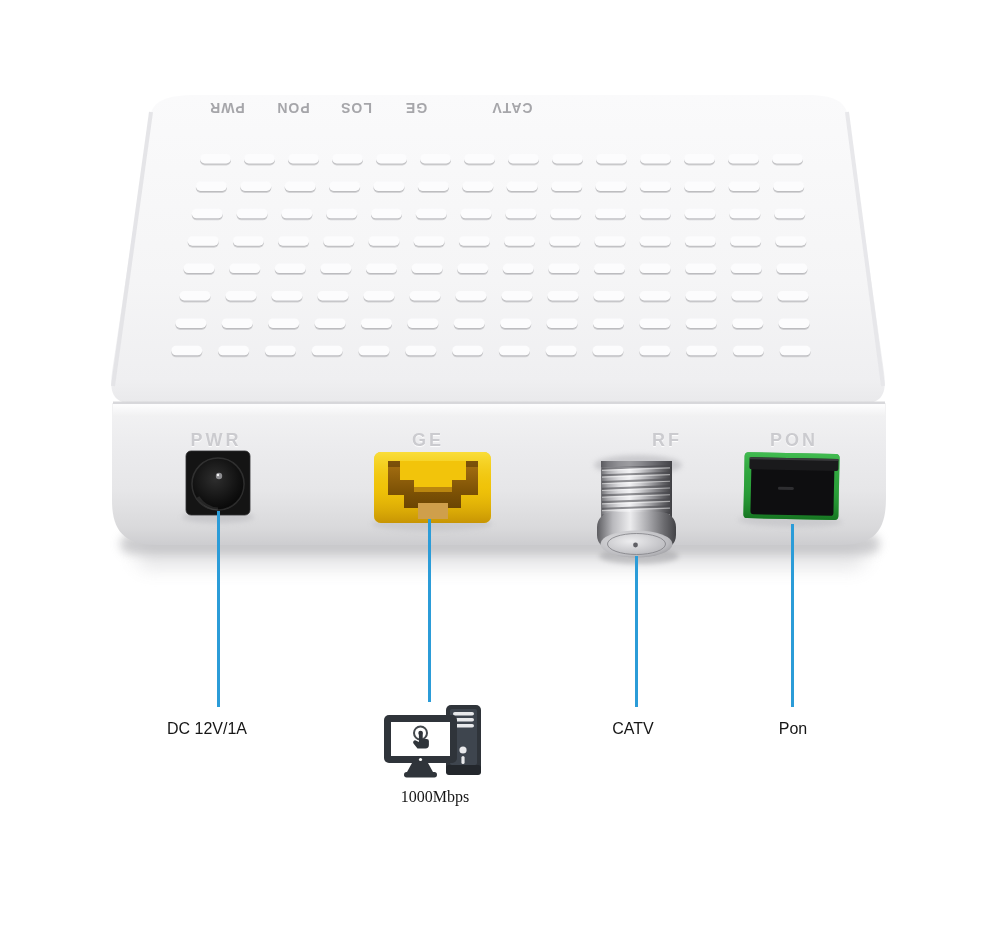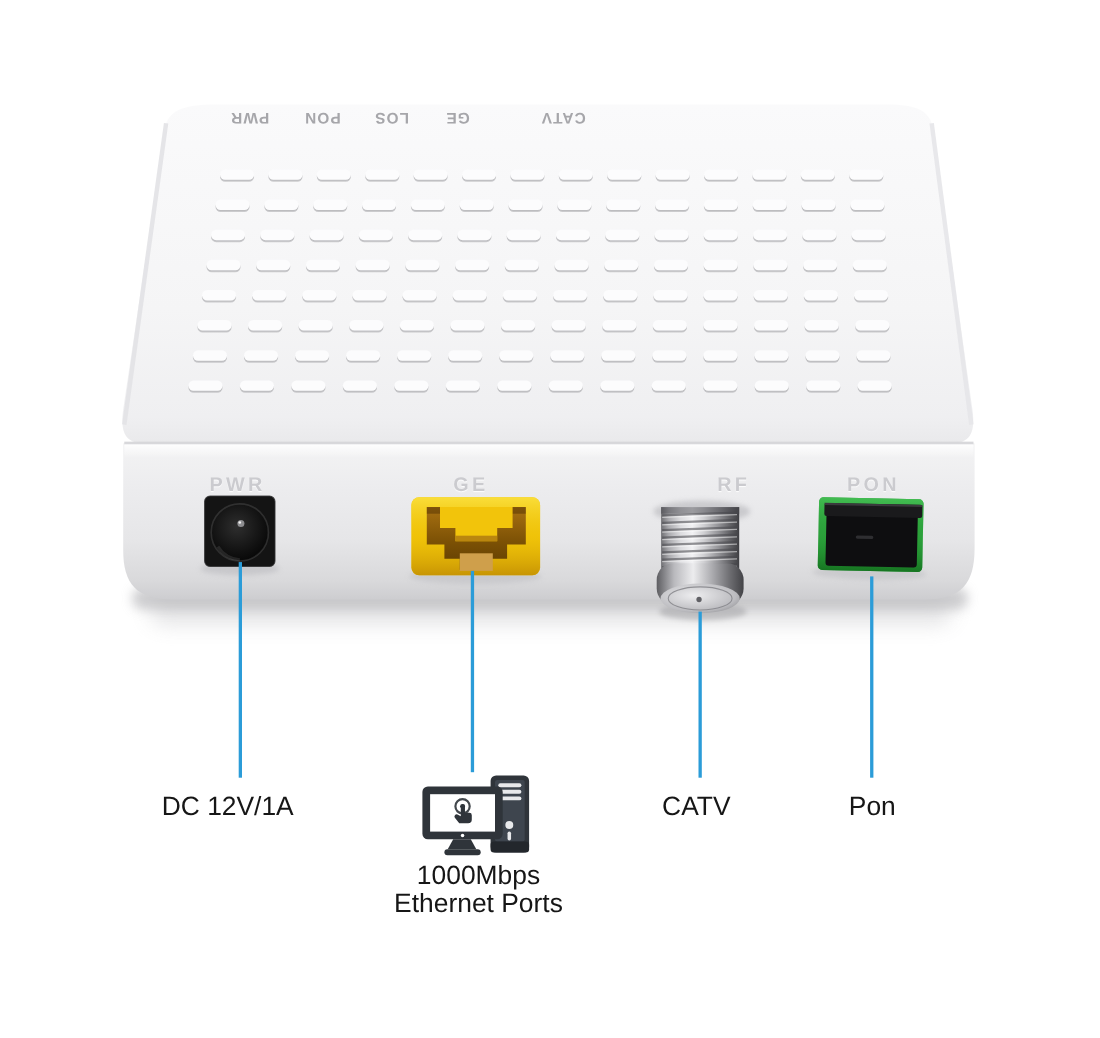--- a/index.html
+++ b/index.html
@@ -7,22 +7,22 @@
          font-family:"Liberation Sans",sans-serif;}
   .device-svg{position:absolute;left:0;top:0;width:1000px;height:944px;}
   .led-label{position:absolute;top:100px;width:90px;text-align:center;
              transform:rotate(180deg);color:var(--led_label,#a6a6aa);
              font-size:14px;font-weight:bold;letter-spacing:1px;}
   .port-label{position:absolute;top:430px;width:110px;text-align:center;
               color:var(--label_emboss,#cbcbcf);font-size:18px;font-weight:bold;
               letter-spacing:3px;text-shadow:0 1px 1px rgba(255,255,255,.95);}
   .callout-line{position:absolute;width:3px;background:var(--callout_line,#2b9cd8);}
   .callout-text{position:absolute;width:150px;text-align:center;
-                color:var(--callout_text,#161616);font-size:24px;}
-  .callout-text.two-line{width:180px;line-height:25px;}
+                color:var(--callout_text,#161616);font-size:16px;}
+  .callout-text.two-line{width:180px;line-height:25px;font-family:Liberation Serif, serif;}
   .icon-svg{position:absolute;left:382px;top:699px;width:102px;height:82px;}
 </style>
 </head>
 <body>
 
 <div class="scene">
 
   <svg class="device-svg" viewBox="0 0 1000 944">
     <defs>
       <linearGradient id="gTop" x1="0" y1="0" x2="0" y2="1">
@@ -327,18 +327,17 @@
     <g transform="translate(38.5,38)">
       <circle cx="0" cy="-4" r="6.5" fill="none" stroke="#2f343a" stroke-width="2" opacity="0.9"></circle>
       <circle cx="0" cy="-4" r="2.2" fill="#2f343a"></circle>
       <path d="M-1.6,-4 v9 l-3,-1.5 a2,2 0 0 0 -2.4,3 l4,5 h8 a3.4,3.4 0 0 0 3.4,-3.4 v-4 a2.2,2.2 0 0 0 -2.2,-2.2 h-4 v-6 a1.8,1.8 0 0 0 -3.6,0 Z" fill="#2f343a"></path>
     </g>
   </svg>
 
   <div class="callout-text" style="left:132px;top:720px">DC 12V/1A</div>
   <div class="callout-text two-line" style="left:345px;top:784px">
     <div>1000Mbps</div>
-    <div>Ethernet Ports</div>
   </div>
   <div class="callout-text" style="left:558px;top:720px">CATV</div>
   <div class="callout-text" style="left:718px;top:720px">Pon</div>
 
 </div>
 
 </body></html>

